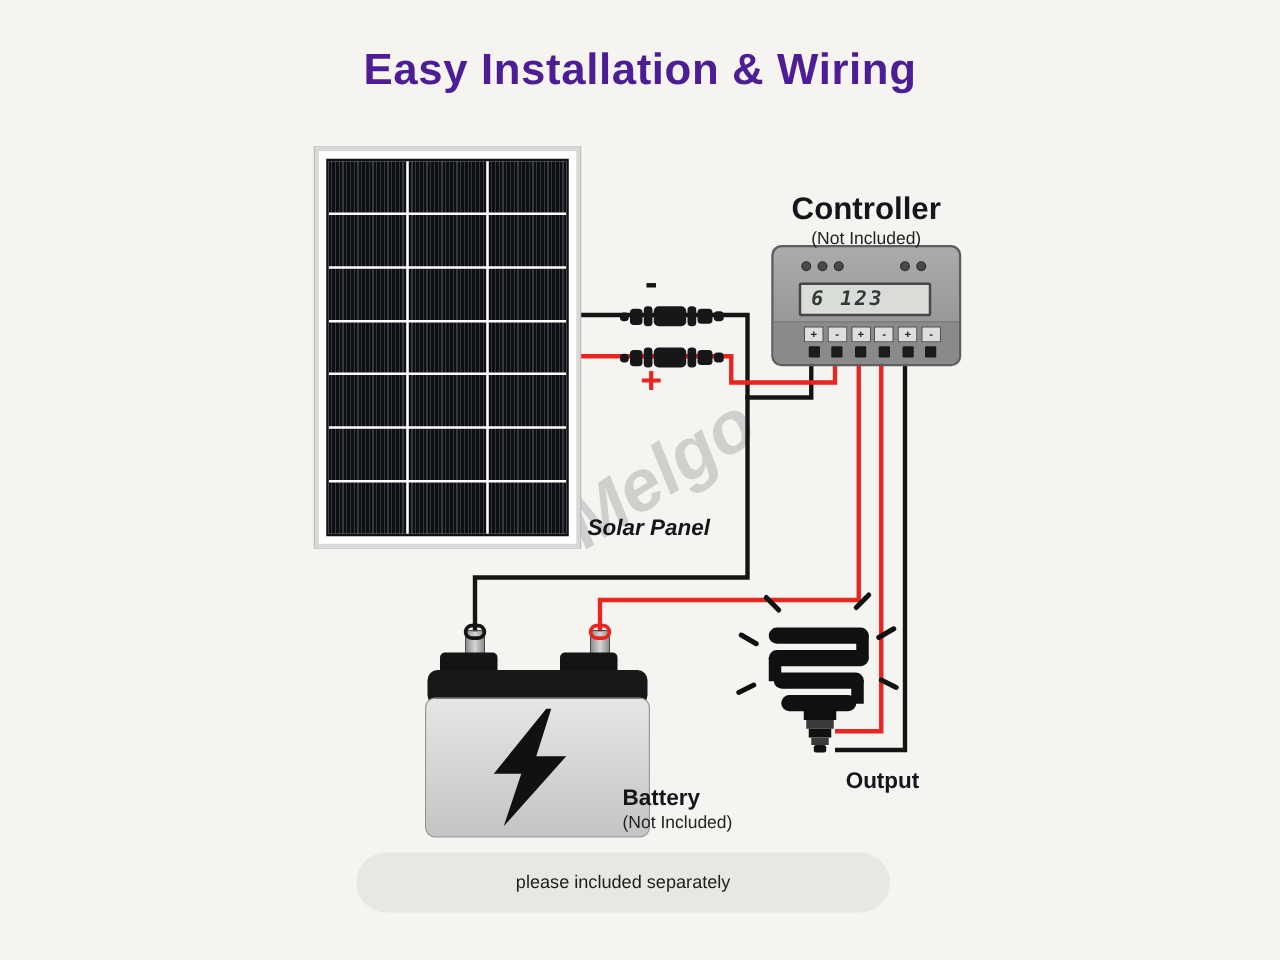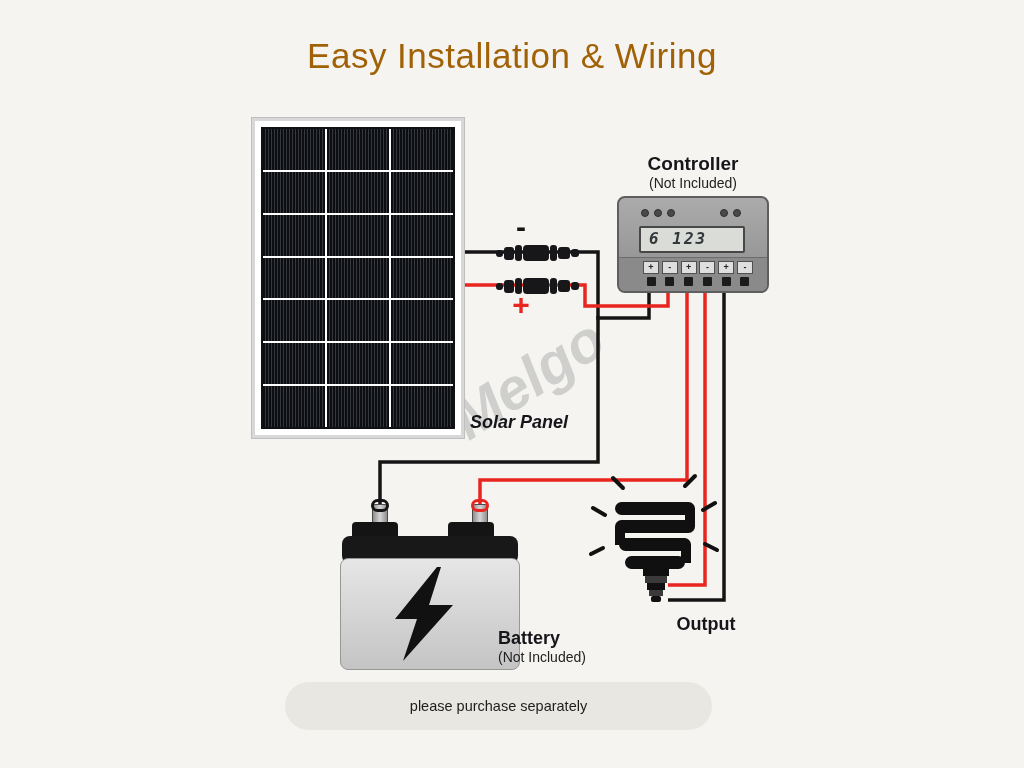--- a/index.html
+++ b/index.html
@@ -1,21 +1,21 @@
 <!DOCTYPE html>
 <html><head>
 <meta charset="utf-8">
 <style>
   html,body{margin:0;padding:0;background:#f6f4f1;}
   .stage{position:relative;width:1024px;height:768px;background:#f6f4f1;overflow:hidden;
          font-family:"Liberation Sans",sans-serif;color:#1a1a1a;}
 
   
   .title{position:absolute;top:36px;left:0;width:100%;text-align:center;margin:0;
-         font-size:35px;font-weight:400;color:#a16207;letter-spacing:.5px;}
+         font-size:35px;font-weight:700;color:#4c1d95;letter-spacing:.5px;}
 
   
   .wm{position:absolute;left:408px;top:308px;width:240px;height:140px;z-index:1;
       display:flex;align-items:center;justify-content:center;pointer-events:none;}
   .wm span{transform:rotate(-33deg);font-size:58px;font-weight:bold;font-style:italic;
       color:#9aa0a0;opacity:.42;}
 
   
   .wires{position:absolute;left:0;top:0;z-index:2;}
   .wires path{fill:none;stroke-width:3.5;}
@@ -25,21 +25,21 @@
          background:#fff;border:3px solid #d8d8d8;box-shadow:0 0 0 1px #bfbfbf;z-index:3;}
   .panel-inner{width:100%;height:100%;display:grid;box-sizing:border-box;
          grid-template-columns:repeat(3,1fr);grid-template-rows:repeat(7,1fr);
          gap:2px;background:#fff;border:2px solid #101114;}
   .cell{background:repeating-linear-gradient(90deg,#0d0e12 0px,#0d0e12 2px,#34373d 2px,#34373d 3px);}
 
   .lbl{position:absolute;z-index:4;font-weight:bold;font-size:18px;color:#15151a;}
   .sub{font-weight:normal;font-size:14px;color:#222;}
   .solar-label{left:470px;top:412px;font-style:italic;}
   .ctrl-label{left:600px;top:153px;width:186px;text-align:center;}
-  .ctrl-label .t1{font-size:19px;font-weight:bold;}
+  .ctrl-label .t1{font-size:25px;font-weight:bold;}
   .bat-label{left:498px;top:628px;width:140px;}
   .out-label{left:660px;top:614px;width:92px;text-align:center;}
 
   
   .mc4{position:absolute;display:flex;align-items:center;gap:1px;z-index:4;}
   .mc4 span{background:#17171a;border-radius:3px;display:block;}
   .mc4 .tipL{width:7px;height:7px;}
   .mc4 .barL{width:10px;height:13px;}
   .mc4 .hex{width:7px;height:16px;}
   .mc4 .bod{width:26px;height:16px;border-radius:4px;}
@@ -239,16 +239,16 @@
       <rect x="58" y="98" width="26" height="8"></rect>
       <rect x="60" y="106" width="22" height="7" fill="#3a3a3a"></rect>
       <rect x="62" y="113" width="18" height="7"></rect>
       <rect x="64" y="120" width="14" height="6" fill="#3a3a3a"></rect>
       <rect x="66" y="126" width="10" height="6" rx="2"></rect>
     </g>
   </svg>
   <div class="lbl out-label">Output</div>
 
   <div class="footer">
-    <div>please purchase separately</div>
+    <div>please included separately</div>
   </div>
 
 </div>
 
 </body></html>

